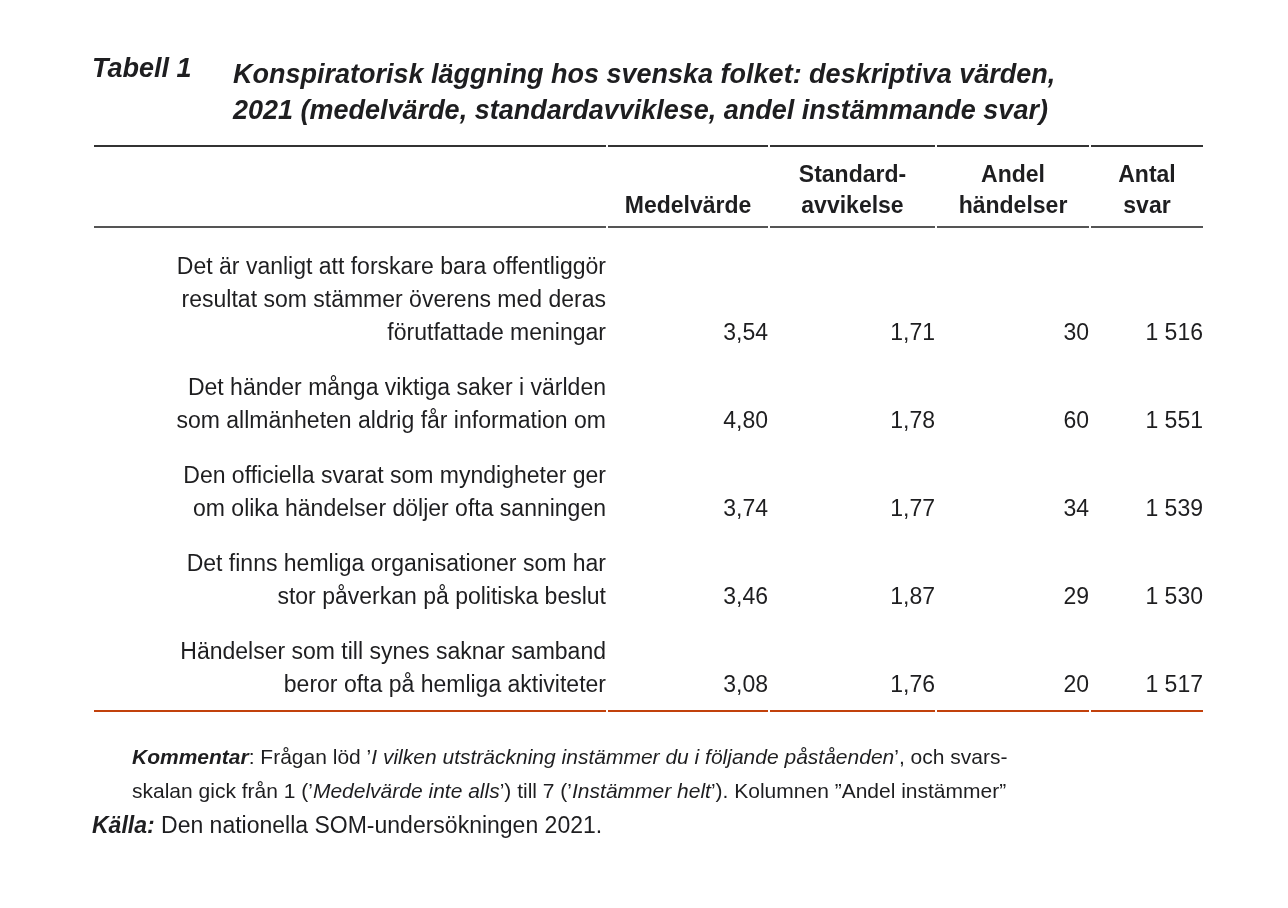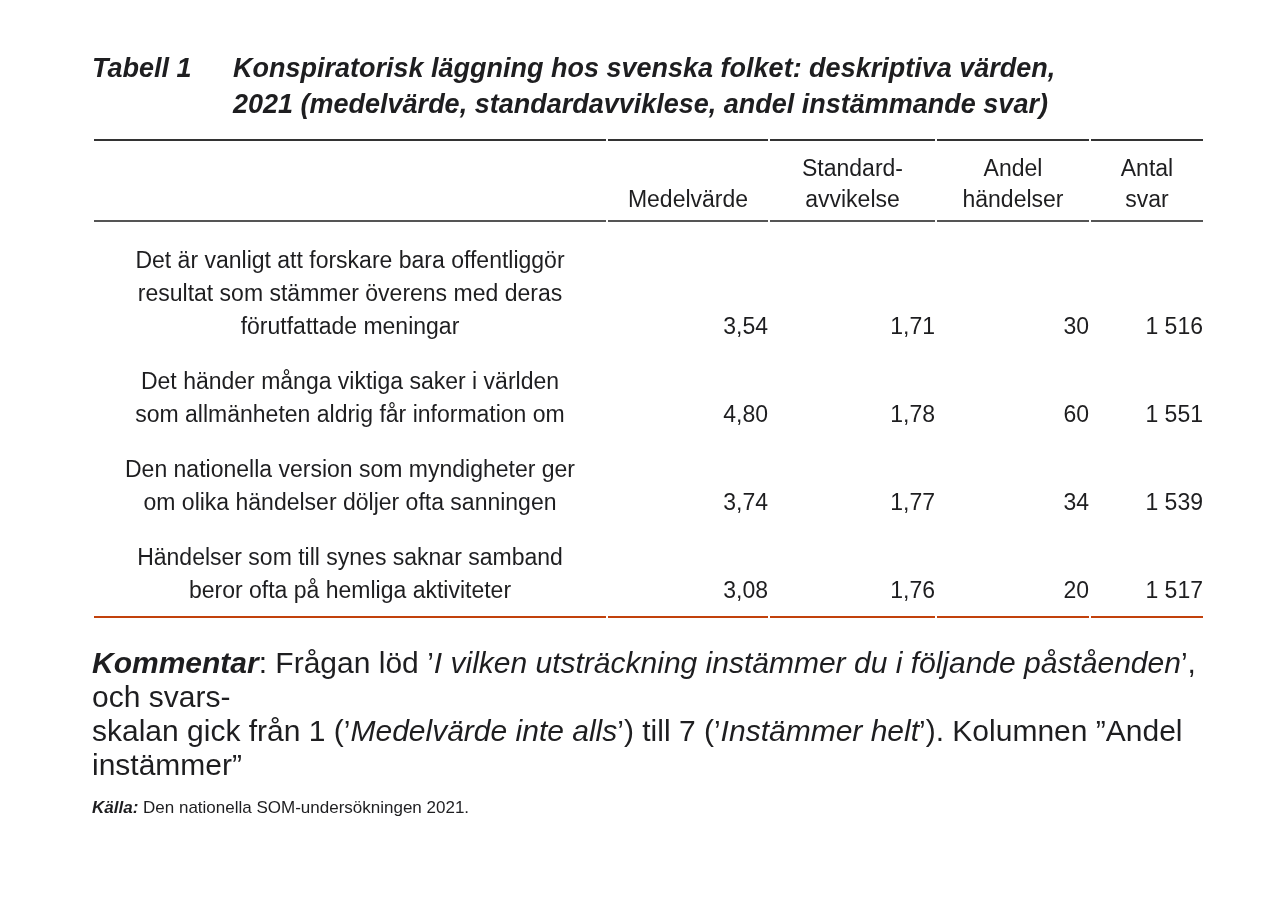--- a/index.html
+++ b/index.html
@@ -32,68 +32,69 @@
     line-height: 36px;
     font-weight: bold;
     font-style: italic;
   }
   .title-text {
     flex: 1;
     font-size: 27px;
     line-height: 36px;
     font-weight: bold;
     font-style: italic;
+    margin-top: 6px;
   }
 
   
   table.stats {
     width: 100%;
     border-collapse: separate;
     border-spacing: 2px 0;
     font-size: 23px;
   }
   .c-stmt  { width: auto;  }
   .c-mean  { width: 160px; }
   .c-sd    { width: 165px; }
   .c-agree { width: 152px; }
   .c-n     { width: 112px; }
 
   table.stats th {
     border-top: 2px solid #333333;
     border-bottom: 2px solid #555555;
     vertical-align: bottom;
-    font-weight: normal;
+    font-weight: bold;
     text-align: center;
     padding: 12px 0 5px 0;
     line-height: 31px;
   }
   table.stats th.c-stmt { text-align: left; }
 
   table.stats td {
     vertical-align: bottom;
     padding: 22px 0 0 0;
     text-align: right;
     line-height: 33px;
   }
-  table.stats td.c-stmt { text-align: center; margin-top: 41px; }
+  table.stats td.c-stmt { text-align: right; margin-top: 41px; }
   table.stats tr:last-child td {
     border-bottom: 2px solid #c2410c;
     padding-bottom: 9px;
   }
   .stmt-line { display: block; }
 
   
   .comment {
     margin-top: 28px;
-    font-size: 30px;
+    font-size: 21px;
     line-height: 34px;
+    margin-left: 40px;
   }
   .source {
-    margin-top: 9px;
-    font-size: 17px;
+    font-size: 23px;
     line-height: 34px;
   }
   .seg-bi { font-weight: bold; font-style: italic; }
   .seg-i  { font-style: italic; }
 </style>
 </head>
 <body>
 
 <div class="page">
 
@@ -146,29 +147,39 @@
           <span class="stmt-line">som allmänheten aldrig får information om</span>
         </td>
         <td class="c-mean">4,80</td>
         <td class="c-sd">1,78</td>
         <td class="c-agree">60</td>
         <td class="c-n">1 551</td>
       </tr>
 
       <tr>
         <td class="c-stmt">
-          <span class="stmt-line">Den nationella version som myndigheter ger</span>
+          <span class="stmt-line">Den officiella svarat som myndigheter ger</span>
           <span class="stmt-line">om olika händelser döljer ofta sanningen</span>
         </td>
         <td class="c-mean">3,74</td>
         <td class="c-sd">1,77</td>
         <td class="c-agree">34</td>
         <td class="c-n">1 539</td>
       </tr>
 
+      <tr>
+        <td class="c-stmt">
+          <span class="stmt-line">Det finns hemliga organisationer som har</span>
+          <span class="stmt-line">stor påverkan på politiska beslut</span>
+        </td>
+        <td class="c-mean">3,46</td>
+        <td class="c-sd">1,87</td>
+        <td class="c-agree">29</td>
+        <td class="c-n">1 530</td>
+      </tr>
 
       <tr>
         <td class="c-stmt">
           <span class="stmt-line">Händelser som till synes saknar samband</span>
           <span class="stmt-line">beror ofta på hemliga aktiviteter</span>
         </td>
         <td class="c-mean">3,08</td>
         <td class="c-sd">1,76</td>
         <td class="c-agree">20</td>
         <td class="c-n">1 517</td>

